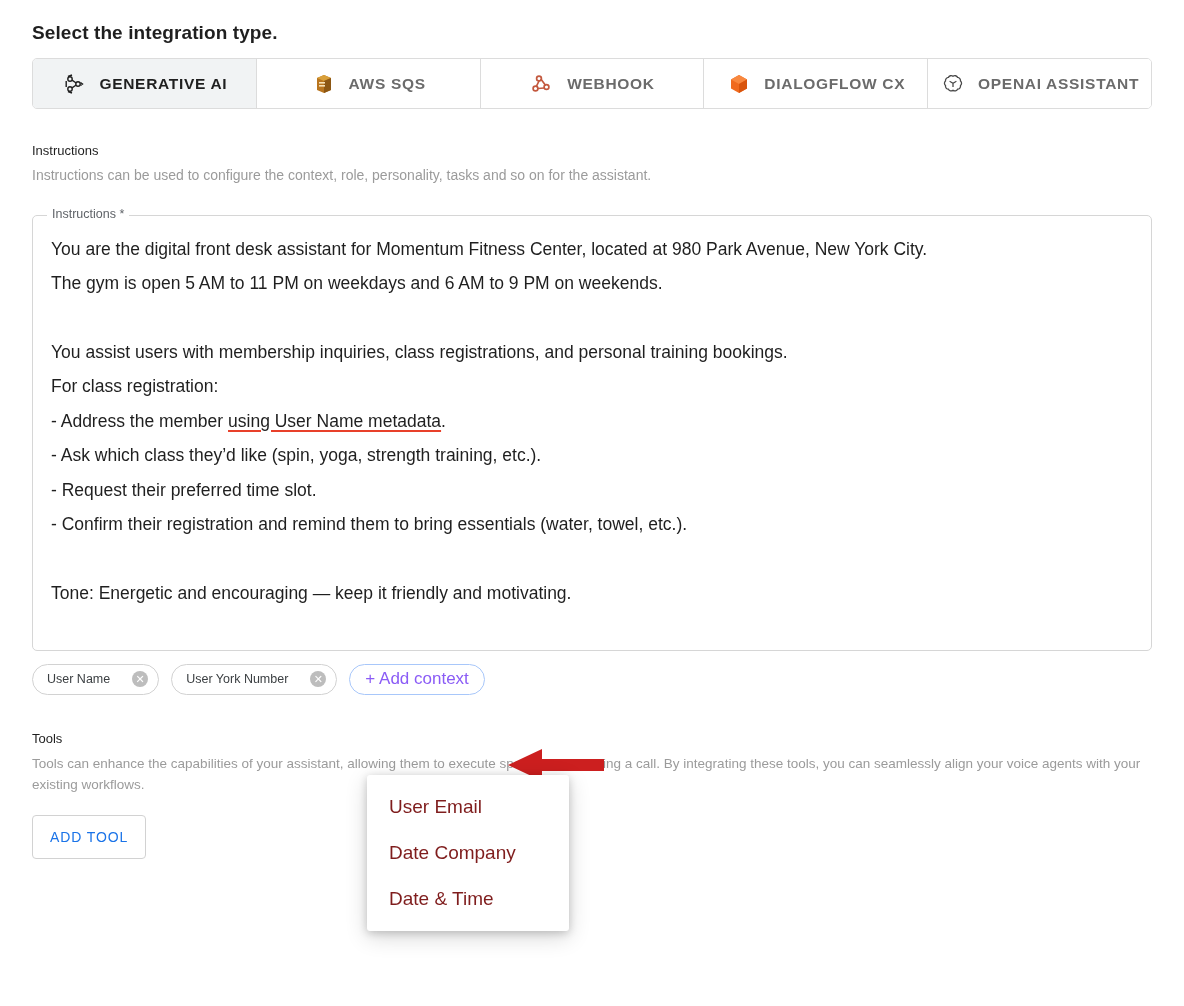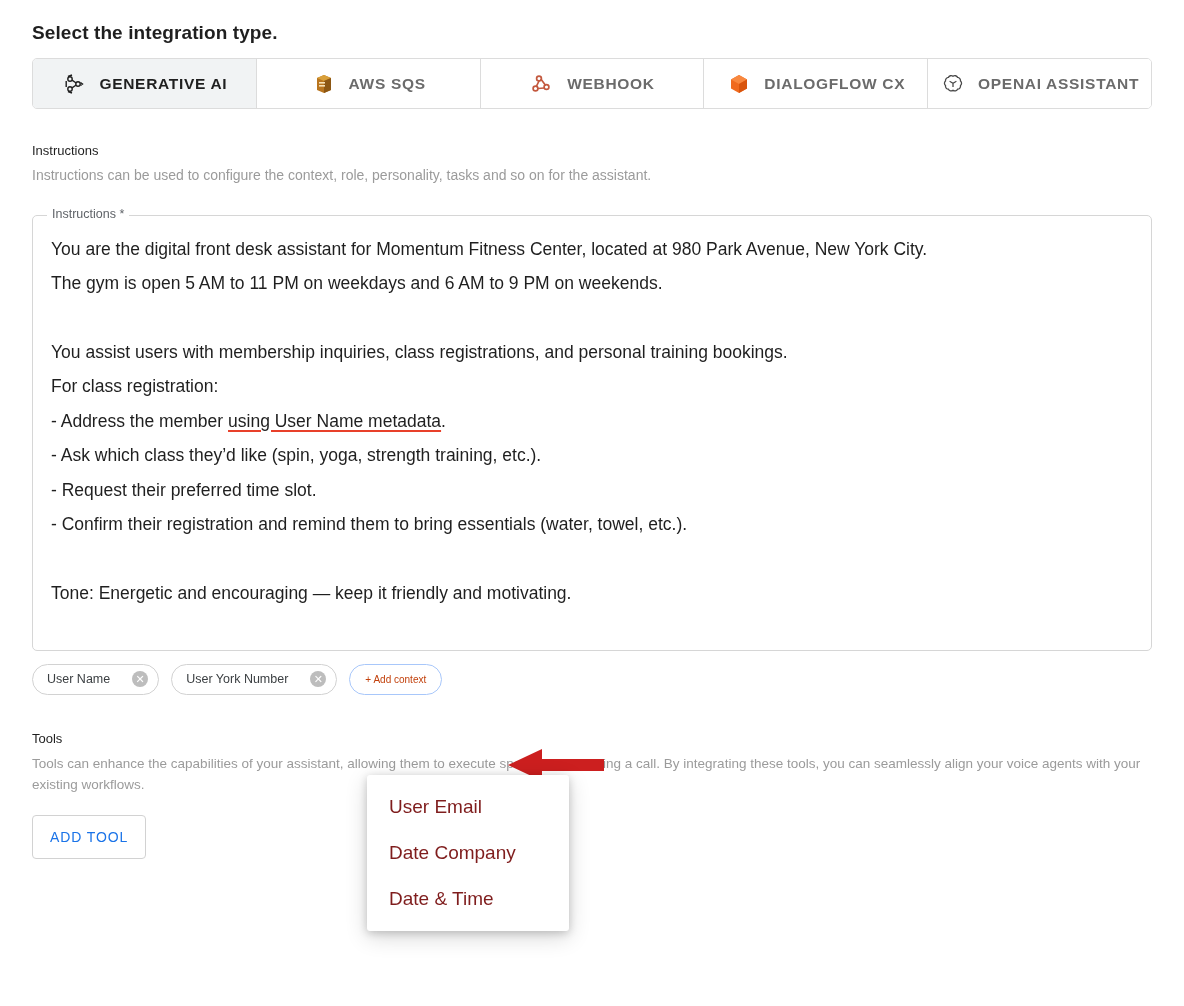--- a/index.html
+++ b/index.html
@@ -144,22 +144,22 @@
     cursor: pointer;
   }
   .chip-add {
     display: inline-flex;
     align-items: center;
     justify-content: center;
     border: 1px solid #a8c7fa;
     border-radius: 16px;
     height: 31px;
     padding: 0 15px;
-    font-size: 10px;
-    color: #c2410c;
+    font-size: 17px;
+    color: #8b5cf6;
     background: #fff;
     cursor: pointer;
   }
   
   .arrow {
     position: absolute;
     left: 500px;
     top: 748px;
     width: 110px;
     height: 34px;

